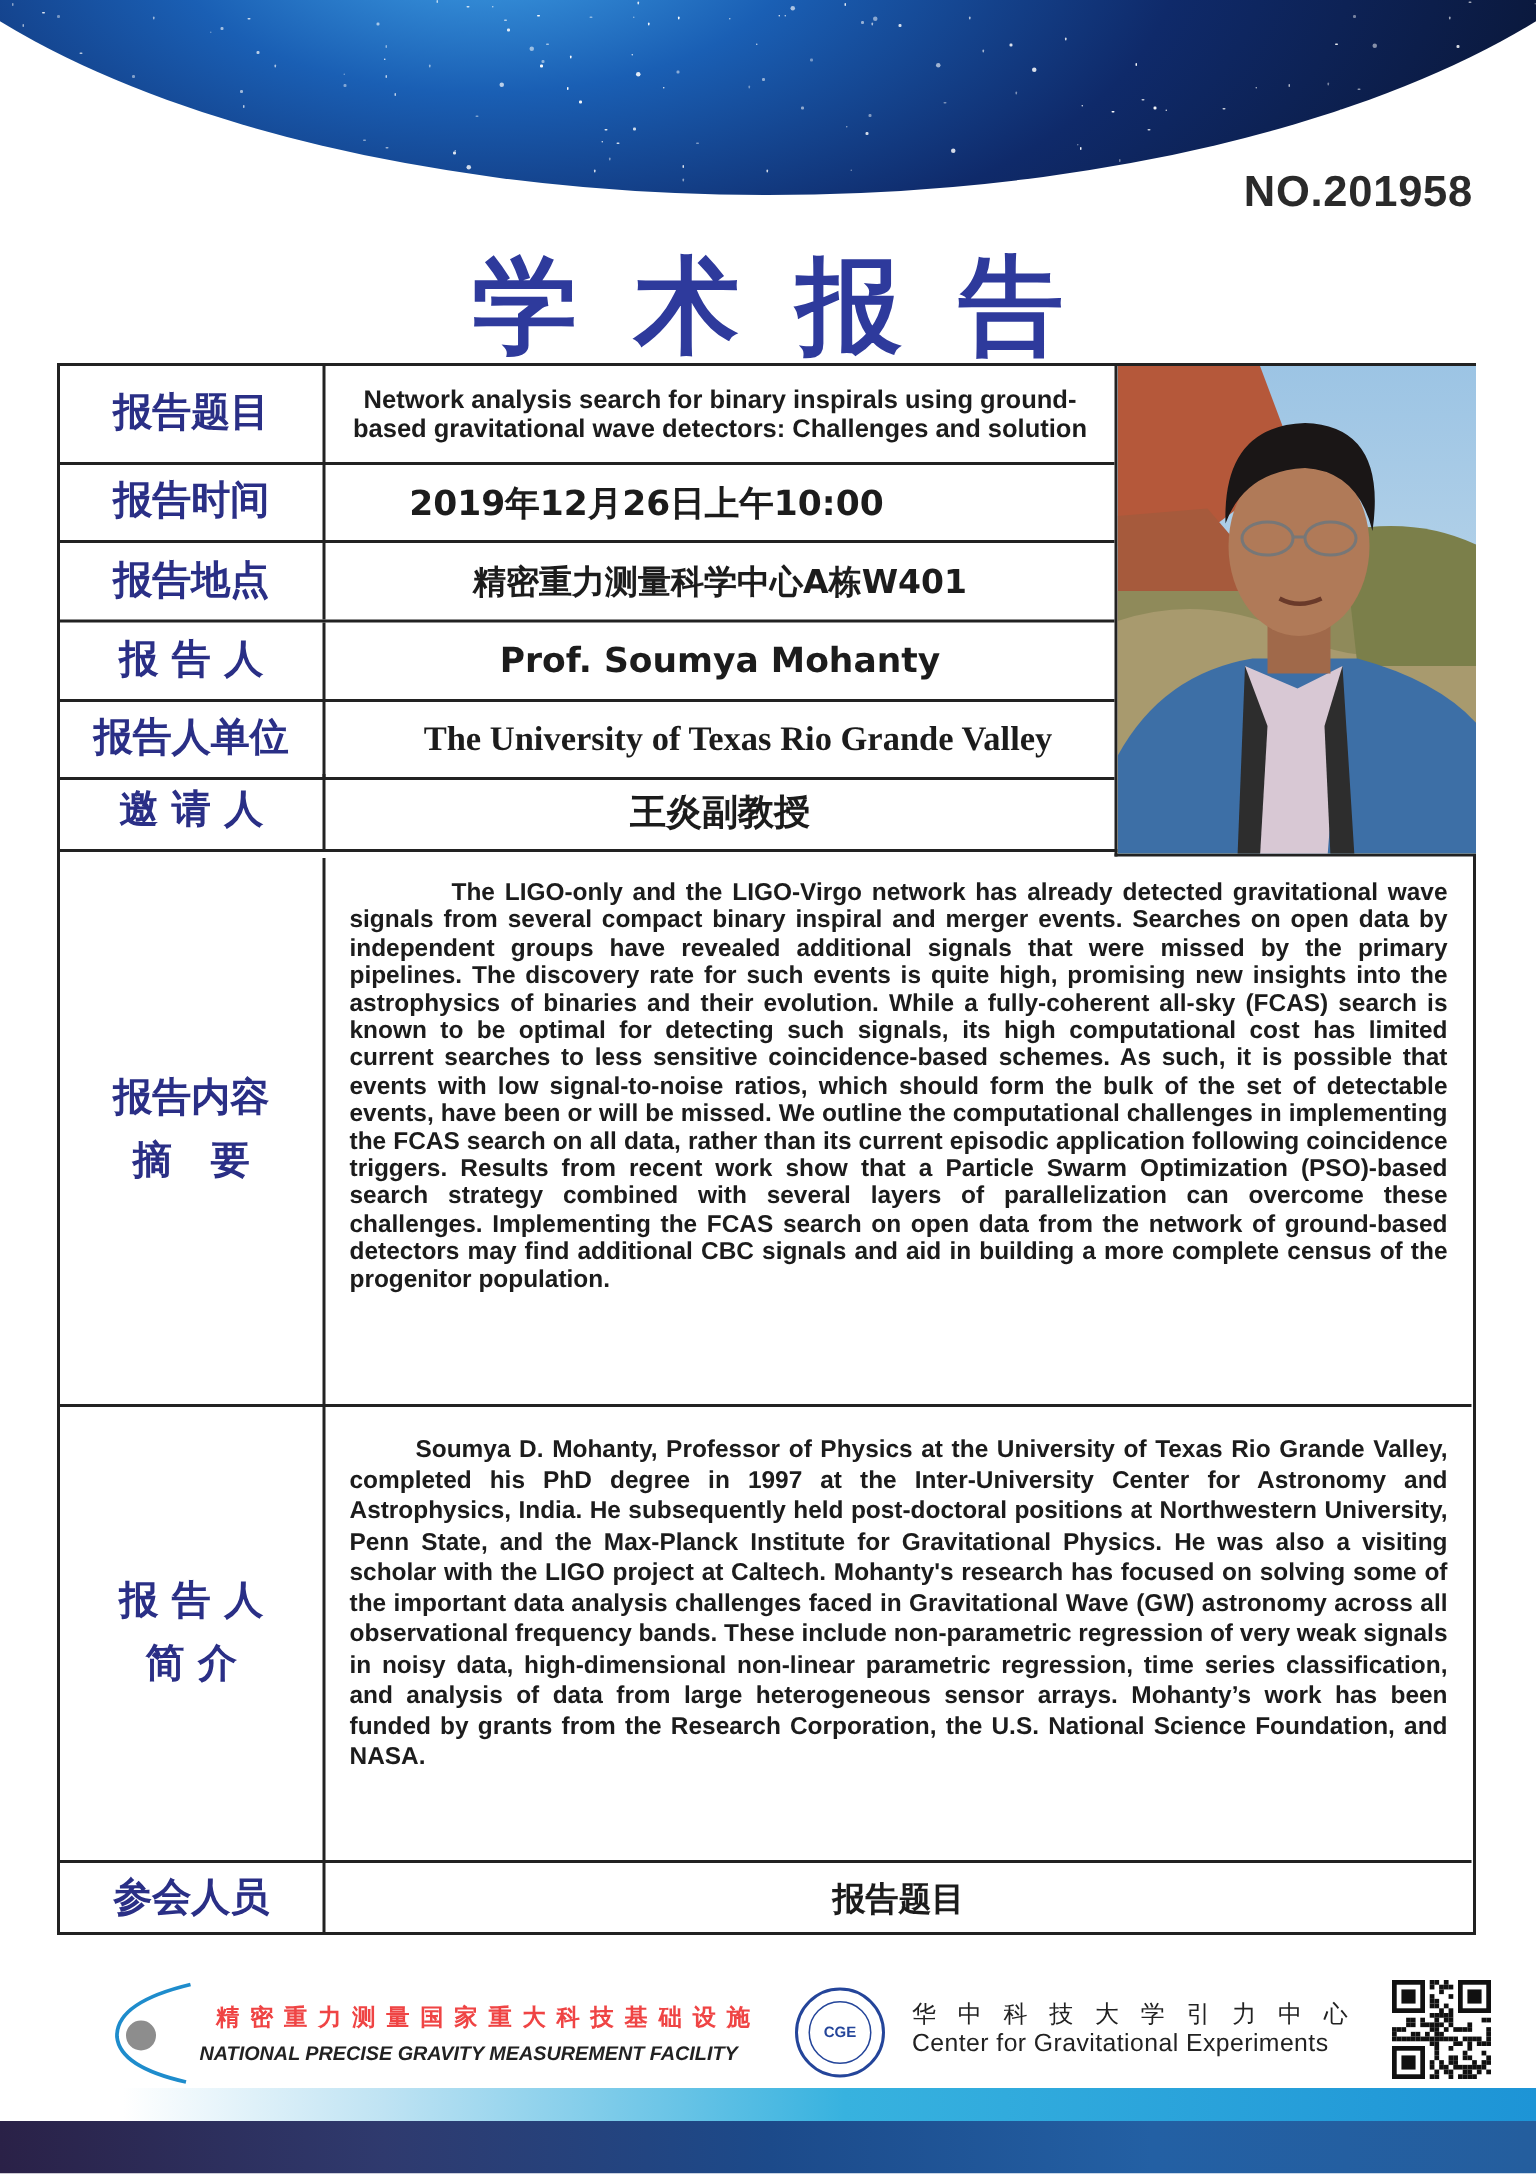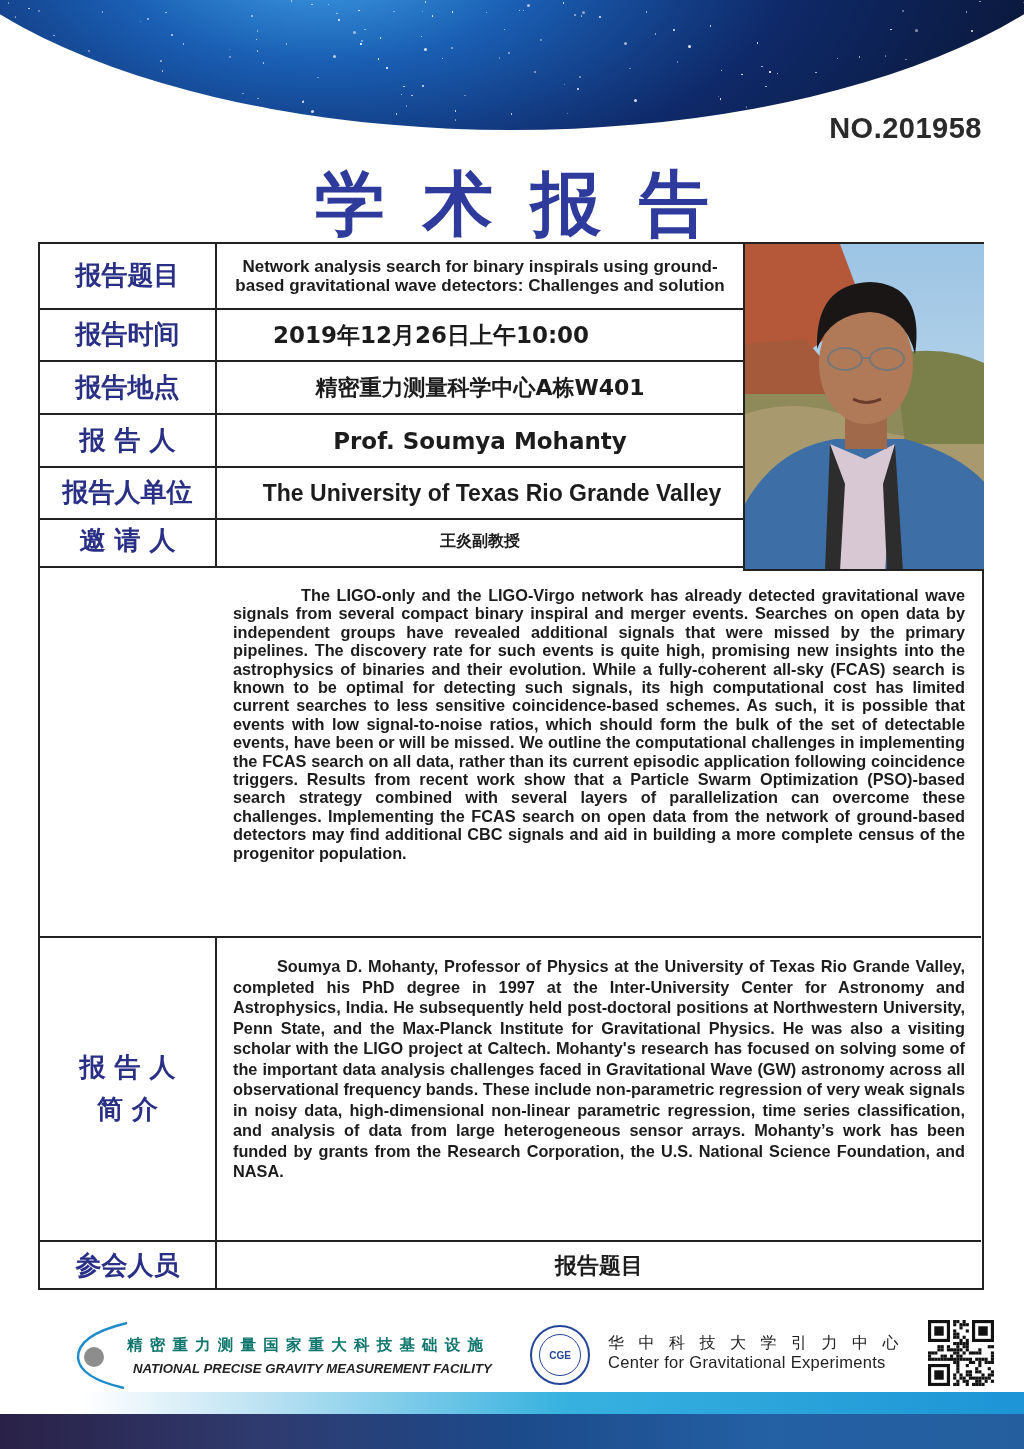--- a/index.html
+++ b/index.html
@@ -198,26 +198,26 @@
     <div class="val" style="width:526px;font-size:22px;font-family:'DejaVu Sans',sans-serif;">精密重力测量科学中心A栋W401</div>
   </div>
 
   <div class="row" style="top:171px;height:53px;width:703px;">
     <div class="lbl">报 告 人</div>
     <div class="val" style="width:526px;font-size:23px;font-family:'DejaVu Sans',sans-serif;">Prof. Soumya Mohanty</div>
   </div>
 
   <div class="row" style="top:224px;height:52px;width:703px;">
     <div class="lbl">报告人单位</div>
-    <div class="val" style="width:550px;font-size:23px;font-family:Liberation Sans, sans-serif;">The University of Texas Rio Grande Valley</div>
+    <div class="val" style="width:550px;font-size:23px;font-family:Liberation Serif, serif;">The University of Texas Rio Grande Valley</div>
   </div>
 
   <div class="row" style="top:272px;height:52px;width:941px;">
     <div class="lbl">邀 请 人</div>
-    <div class="val" style="width:526px;font-size:16px;font-family:'DejaVu Sans',sans-serif;">王炎副教授</div>
+    <div class="val" style="width:526px;font-size:24px;font-family:'DejaVu Sans',sans-serif;">王炎副教授</div>
   </div>
 
   <div class="photo">
     <svg width="241" height="327" viewBox="0 0 241 327">
       <defs>
         <linearGradient id="sky" x1="0" y1="0" x2="0" y2="1">
           <stop offset="0" stop-color="#9cc4e4"></stop>
             <stop offset="1" stop-color="#cfe2ee"></stop>
         </linearGradient>
       </defs>
@@ -238,20 +238,26 @@
       <path d="M72 105 Q70 40 125 38 Q180 40 170 110 Q160 70 125 68 Q85 70 72 105 Z" fill="#1a1616"></path>
 
       <ellipse cx="100" cy="115" rx="17" ry="11" fill="none" stroke="#777" stroke-width="2"></ellipse>
       <ellipse cx="142" cy="115" rx="17" ry="11" fill="none" stroke="#777" stroke-width="2"></ellipse>
       <line x1="117" y1="114" x2="125" y2="114" stroke="#777" stroke-width="2"></line>
       <path d="M108 155 Q121 162 136 155" stroke="#6a3a2a" stroke-width="3" fill="none"></path>
     </svg>
   </div>
 
   <div class="row" style="top:328px;height:366px;width:941px;">
+    <div class="lbl">
+      <div>
+        <div>报告内容</div>
+        <div>摘　要</div>
+      </div>
+    </div>
     <div class="val" style="width:764px;align-items:flex-start;padding-top:14px;">
       <div class="para">The LIGO-only and the LIGO-Virgo network has already detected gravitational wave signals from several compact binary inspiral and merger events. Searches on open data by independent groups have revealed additional signals that were missed by the primary pipelines. The discovery rate for such events is quite high, promising new insights into the astrophysics of binaries and their evolution.  While a fully-coherent all-sky (FCAS) search is known to be optimal for detecting such signals, its high computational cost has limited current searches to less sensitive coincidence-based schemes. As such, it is possible that  events with low signal-to-noise ratios, which should form the bulk of the set of detectable events, have been or will be missed. We outline the computational challenges in implementing the FCAS search on all data, rather than its current episodic application following coincidence triggers. Results from recent work show that a Particle Swarm Optimization (PSO)-based search strategy combined with several layers of parallelization can overcome these challenges. Implementing the FCAS search on open data from the network of ground-based detectors may find additional CBC signals and aid in building a more complete census of the progenitor population.</div>
     </div>
   </div>
 
   <div class="row" style="top:694px;height:304px;width:941px;">
     <div class="lbl">
       <div>
         <div>报 告 人</div>
         <div>简 介</div>
@@ -266,21 +272,21 @@
     <div class="lbl">参会人员</div>
     <div class="val" style="width:764px;font-size:22px;font-family:'DejaVu Sans',sans-serif;">报告题目</div>
   </div>
 </div>
 
 <div class="footer-logos">
   <svg style="position:absolute;left:72px;top:5px;" width="60" height="70" viewBox="0 0 60 70">
     <path d="M55 3 Q5 15 6 38 Q8 58 52 68" stroke="#1e8ccc" stroke-width="2.5" fill="none"></path>
     <circle cx="22" cy="37" r="10" fill="#8d8d8d"></circle>
   </svg>
-  <div style="position:absolute;left:127px;top:20px;font-family:'DejaVu Sans',sans-serif;font-size:15.5px;letter-spacing:7.2px;color:#0f766e;font-weight:bold;">精密重力测量国家重大科技基础设施</div>
+  <div style="position:absolute;left:144px;top:20px;font-family:'DejaVu Sans',sans-serif;font-size:15.5px;letter-spacing:7.2px;color:#ef4444;font-weight:bold;">精密重力测量国家重大科技基础设施</div>
   <div style="position:absolute;left:133px;top:46px;font-family:'Liberation Sans',sans-serif;font-style:italic;font-size:13.2px;color:#222;font-weight:bold;">NATIONAL PRECISE GRAVITY MEASUREMENT FACILITY</div>
 
   <div style="position:absolute;left:530px;top:10px;width:60px;height:60px;border-radius:50%;border:2px solid #24459a;box-sizing:border-box;display:flex;align-items:center;justify-content:center;">
     <div style="width:40px;height:40px;border-radius:50%;border:1.5px solid #24459a;display:flex;align-items:center;justify-content:center;font-family:'Liberation Sans',sans-serif;font-weight:bold;font-size:10px;color:#24459a;">CGE</div>
   </div>
   <div style="position:absolute;left:608px;top:18px;font-family:'DejaVu Sans',sans-serif;font-size:16px;letter-spacing:14.5px;color:#222;">华中科技大学引力中心</div>
   <div style="position:absolute;left:608px;top:38px;font-family:'Liberation Sans',sans-serif;font-size:16.5px;color:#222;letter-spacing:0.3px;">Center for Gravitational Experiments</div>
 
   <svg style="position:absolute;left:928px;top:5px;" width="66" height="66" viewBox="0 0 21 21" id="qr">
       <rect x="8" y="0" width="1" height="1" fill="#111"></rect>

